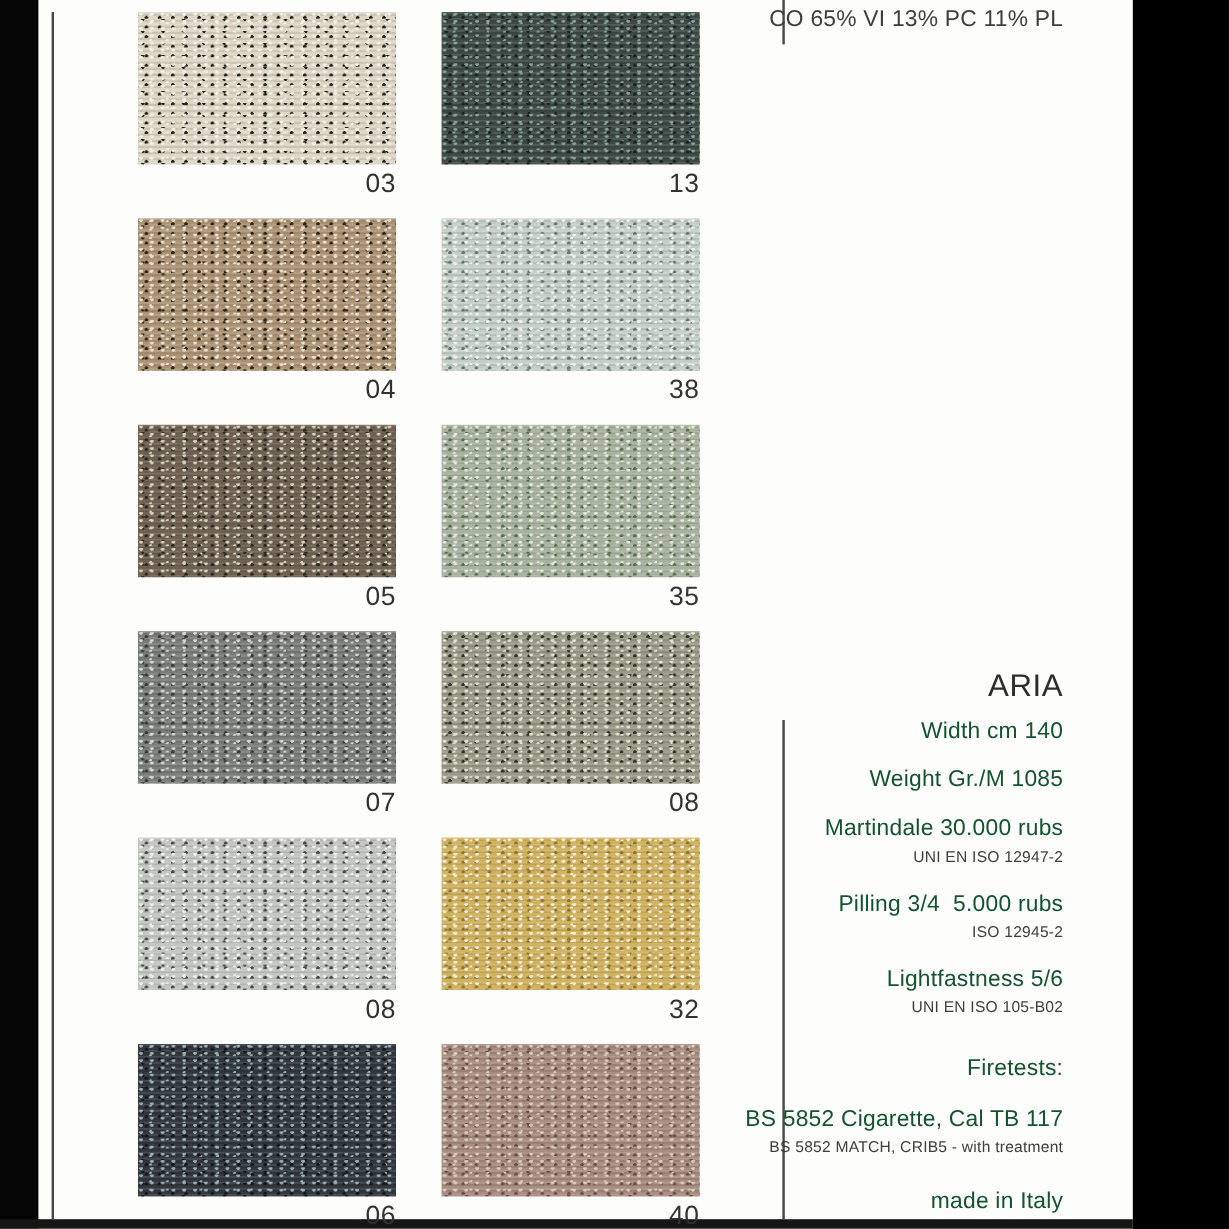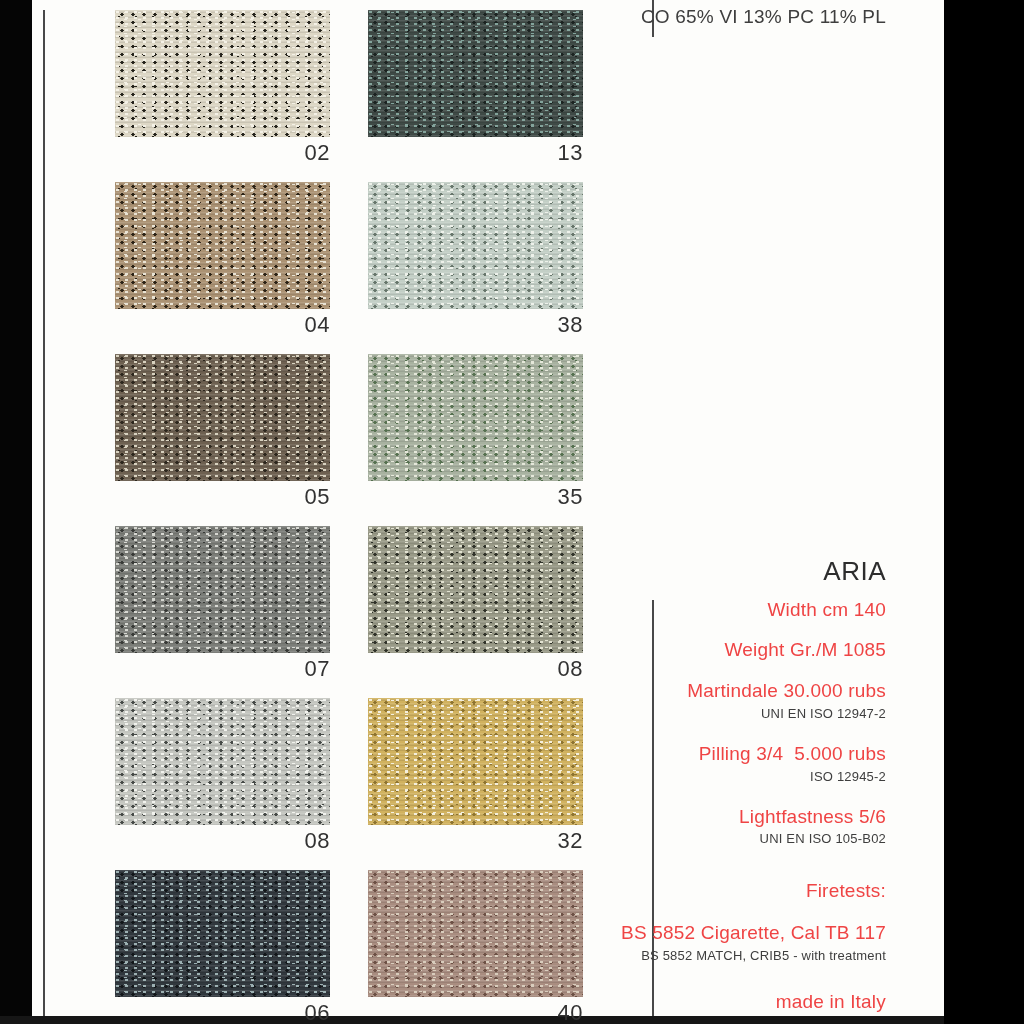--- a/index.html
+++ b/index.html
@@ -48,21 +48,21 @@
   }
   .code {
     text-align:right; font-size:22px; line-height:27px;
     margin-top:2px; color:#323232; letter-spacing:.5px;
   }
 
   
   .panel { position:absolute; top:0; right:58px; width:370px; height:1024px; }
   .panel > div { position:absolute; right:0; white-space:pre; text-align:right; }
   .title { top:556px; font-size:26px; font-weight:400; color:#2d2d2d; letter-spacing:.5px; }
-  .spec  { font-size:19px; color:#ef4444; letter-spacing:.2px; }
+  .spec  { font-size:19px; color:#14532d; letter-spacing:.2px; }
   .sub   { font-size:13px; color:#3e3e3e; letter-spacing:.2px; }
   .t-width { top:599px; } .t-weight { top:639px; }
   .t-mart  { top:680px; } .t-mart-sub { top:706px;margin-left:45px; }
   .t-pill  { top:743px; } .t-pill-sub { top:769px; }
   .t-light { top:806px; } .t-light-sub { top:831px; }
   .t-fire  { top:880px; }
   .t-bs    { top:922px; } .t-bs-sub { top:948px; }
   .t-made  { top:991px; }
 </style>
 </head>
@@ -78,21 +78,21 @@
   <div class="rule right-top"></div>
   <div class="rule right-bottom"></div>
 
   <div class="comp">
     <div>CO 65% VI 13% PC 11% PL</div>
   </div>
 
   <div class="grid">
     <div class="cell">
       <div class="swatch" style="--base: #ddd7c5; --light: #f4f1e6; --dark: #23211a;"></div>
-      <div class="code">02</div>
+      <div class="code">03</div>
     </div>
     <div class="cell">
       <div class="swatch" style="--base: #3f4a46; --light: #84a49c; --dark: #1b2220;"></div>
       <div class="code">13</div>
     </div>
     <div class="cell">
       <div class="swatch" style="--base: #ab9273; --light: #e9e3d4; --dark: #2a2115;"></div>
       <div class="code">04</div>
     </div>
     <div class="cell">

